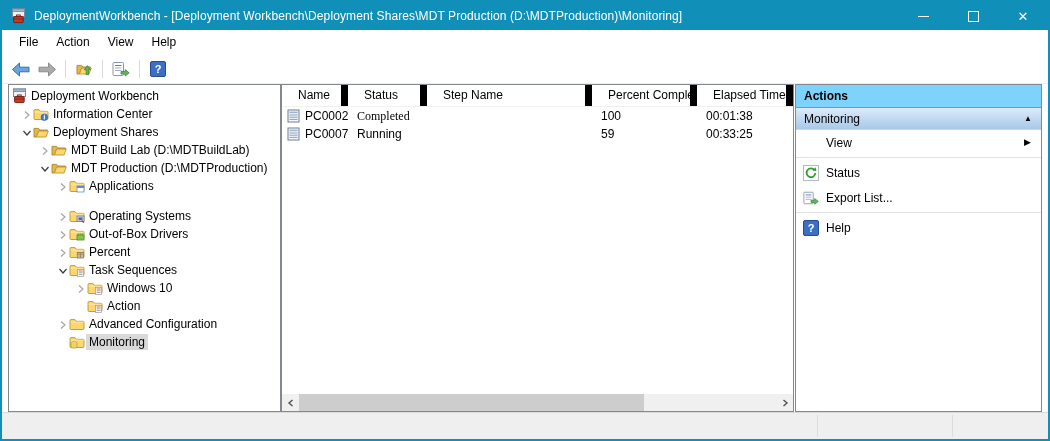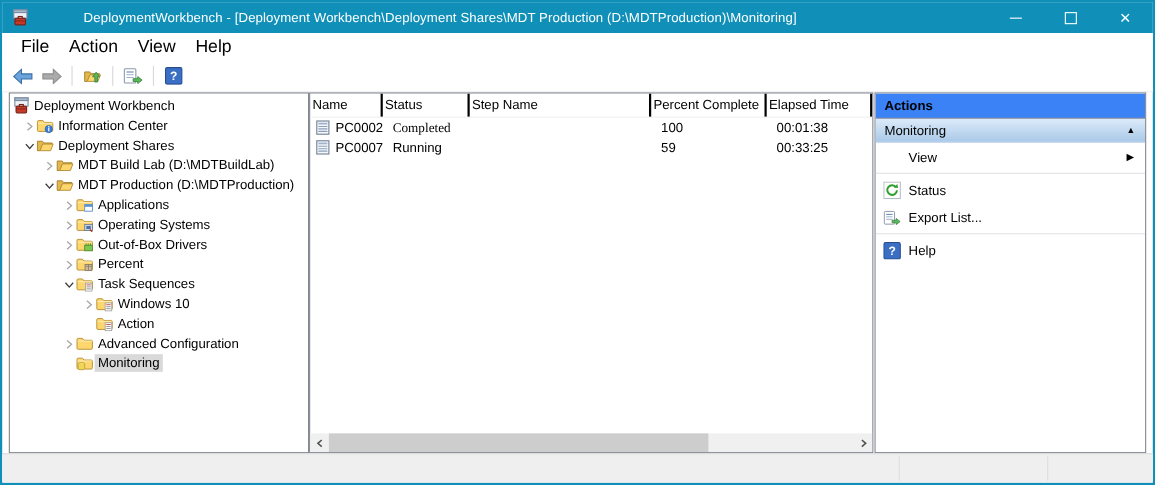--- a/index.html
+++ b/index.html
@@ -1,65 +1,65 @@
 <!DOCTYPE html>
 <html><head>
 <meta charset="utf-8">
 <style>
   html,body{margin:0;padding:0;background:#e8e8e8;}
   body{width:1050px;height:441px;overflow:hidden;font-family:"Liberation Sans",sans-serif;-webkit-font-smoothing:antialiased;}
   .window{position:relative;width:1050px;height:441px;box-sizing:border-box;
     border:2px solid #1090b8;border-bottom-width:3px;background:#fff;}
   
   .titlebar{position:absolute;left:0;top:0;right:0;height:28px;background:#1090b8;
-    display:flex;align-items:center;color:#fff;font-size:12px;gap:42px;}
+    display:flex;align-items:center;color:#fff;font-size:12px;}
   .app-icon{width:18px;height:18px;margin:0 6px 0 8px;flex:0 0 auto;display:flex;align-items:center;}
   .title-text{white-space:nowrap;overflow:hidden;letter-spacing:.1px;}
   .win-controls{margin-left:auto;display:flex;align-items:center;height:100%;}
   .wc{width:50px;height:100%;display:flex;align-items:center;justify-content:center;cursor:pointer;}
   .min-glyph{display:block;width:11px;height:1px;background:#fff;}
   .max-glyph{display:block;width:9px;height:9px;border:1px solid #fff;}
   .close-glyph{font-size:13px;line-height:13px;}
   
   .menubar{position:absolute;left:0;top:28px;right:0;height:25px;background:#fff;
-    display:flex;align-items:center;font-size:16px;padding-left:8px;}
+    display:flex;align-items:center;font-size:12px;padding-left:8px;}
   .menu-item{padding:0 9px;line-height:25px;cursor:default;color:#000;}
   .toolbar{position:absolute;left:0;top:53px;right:0;height:28px;background:#fff;
     display:flex;align-items:center;padding-left:6px;border-bottom:1px solid #ededed;}
   .tb{width:24px;height:24px;border:none;background:transparent;display:flex;align-items:center;
     justify-content:center;padding:0;margin:0 1px;cursor:pointer;}
   .tb.disabled{cursor:default;}
   .tb-sep{width:1px;height:18px;background:#d8d8d8;margin:0 5px;}
   
   .pane{position:absolute;background:#fff;border:1px solid #828790;box-sizing:border-box;}
   .tree-pane{left:6px;top:82px;width:273px;height:328px;overflow:hidden;padding-top:3px;}
   .list-pane{left:279px;top:82px;width:513px;height:328px;overflow:hidden;}
   .actions-pane{left:793px;top:82px;width:247px;height:328px;overflow:hidden;}
   
   .tree-row{height:18px;display:flex;align-items:flex-start;font-size:12px;white-space:nowrap;cursor:default;}
   .expander{width:12px;height:18px;display:inline-flex;align-items:center;justify-content:center;flex:0 0 auto;}
   .t-icon{width:16px;height:16px;display:inline-flex;flex:0 0 auto;margin-right:1px;}
   .t-label{padding:1px 3px;line-height:14px;}
   .t-label.selected{background:#d9d9d9;}
   
   .list-header{display:flex;height:21px;border-bottom:1px solid #f0f0f0;font-size:12px;align-items:center;}
-  .lh-cell{height:21px;line-height:21px;padding-left:2px;box-sizing:border-box;border-right:2px solid #000000;
+  .lh-cell{height:21px;line-height:21px;padding-left:16px;box-sizing:border-box;border-right:7px solid #000000;
     overflow:hidden;white-space:nowrap;cursor:default;}
   .list-row{display:flex;height:18px;font-size:12px;align-items:center;cursor:default;}
   .lr-cell{height:18px;line-height:18px;padding-left:9px;box-sizing:border-box;overflow:hidden;white-space:nowrap;}
   .lr-name{display:flex;align-items:center;padding-left:5px;}
   .lr-name .r-icon{width:14px;height:14px;margin-right:4px;flex:0 0 auto;display:inline-flex;}
   
   .hscroll{position:absolute;left:0;right:0;bottom:0;height:17px;background:#f0f0f0;display:flex;align-items:center;}
   .hs-btn{width:17px;height:17px;display:flex;align-items:center;justify-content:center;flex:0 0 auto;cursor:pointer;}
   .hs-track{position:relative;flex:1;height:17px;}
   .hs-thumb{position:absolute;left:0;top:0;height:17px;width:345px;background:#cdcdcd;cursor:pointer;}
   
   .actions-title{height:22px;line-height:22px;padding-left:8px;font-size:12px;font-weight:bold;
-    background:#3b82f6;border-bottom:1px solid #8f8f8f;}
+    background:#7dd3fc;border-bottom:1px solid #8f8f8f;}
   .actions-section{height:21px;display:flex;align-items:center;padding:0 9px 0 8px;font-size:12px;
     background:linear-gradient(#dcebfa,#a9c8e8);border-bottom:1px solid #c7d9ee;cursor:pointer;}
   .collapse-arrow{margin-left:auto;font-size:8px;color:#000;line-height:8px;}
   .action-item{height:25px;display:flex;align-items:center;padding-left:7px;font-size:12px;cursor:pointer;}
   .a-icon{width:16px;height:16px;margin-right:7px;flex:0 0 auto;display:inline-flex;}
   .submenu-arrow{margin-left:auto;margin-right:10px;font-size:9px;line-height:9px;color:#000;}
   .action-sep{height:1px;background:#e3e3e3;margin:2px 0;}
   
   .statusbar{position:absolute;left:0;right:0;top:410px;height:26px;background:#efefef;border-top:1px solid #dadada;}
   .sb-sep{position:absolute;top:2px;bottom:2px;width:1px;background:#dcdcdc;}
@@ -229,21 +229,21 @@
         <span class="t-icon">
           <svg width="16" height="16" viewBox="0 0 16 16">
             <path d="M1 4.6 C1 4 1.4 3.6 2 3.6 h4 l1.3 1.7 H14 c.6 0 1 .4 1 1 v6.2 c0 .6-.4 1-1 1 H2 c-.6 0-1-.4-1-1 z" fill="#fdd66e" stroke="#b9953c" stroke-width=".9"></path>
             <path d="M1.6 6.1 h13" stroke="#fff3c8" stroke-width=".8" opacity=".9"></path>
             <rect x="8" y="8" width="7" height="6" fill="#fff" stroke="#5a8fd0" stroke-width=".8"></rect>
             <rect x="8" y="8" width="7" height="2" fill="#5a8fd0"></rect>
           </svg>
         </span>
         <span class="t-label">Applications</span>
       </div>
-      <div class="tree-row" style="padding-left: 48px;">
+      <div class="tree-row" style="padding-left: 48px; margin-top: 12px;">
         <span class="expander">
           <svg width="10" height="10" viewBox="0 0 10 10">
             <polyline points="3,1.5 7,5 3,8.5" fill="none" stroke="#a6a6a6" stroke-width="1.2"></polyline>
           </svg>
         </span>
         <span class="t-icon">
           <svg width="16" height="16" viewBox="0 0 16 16">
             <path d="M1 4.6 C1 4 1.4 3.6 2 3.6 h4 l1.3 1.7 H14 c.6 0 1 .4 1 1 v6.2 c0 .6-.4 1-1 1 H2 c-.6 0-1-.4-1-1 z" fill="#fdd66e" stroke="#b9953c" stroke-width=".9"></path>
             <path d="M1.6 6.1 h13" stroke="#fff3c8" stroke-width=".8" opacity=".9"></path>
             <rect x="8" y="8" width="7" height="5.6" fill="#cfd8e6" stroke="#6b7a94" stroke-width=".8"></rect>

